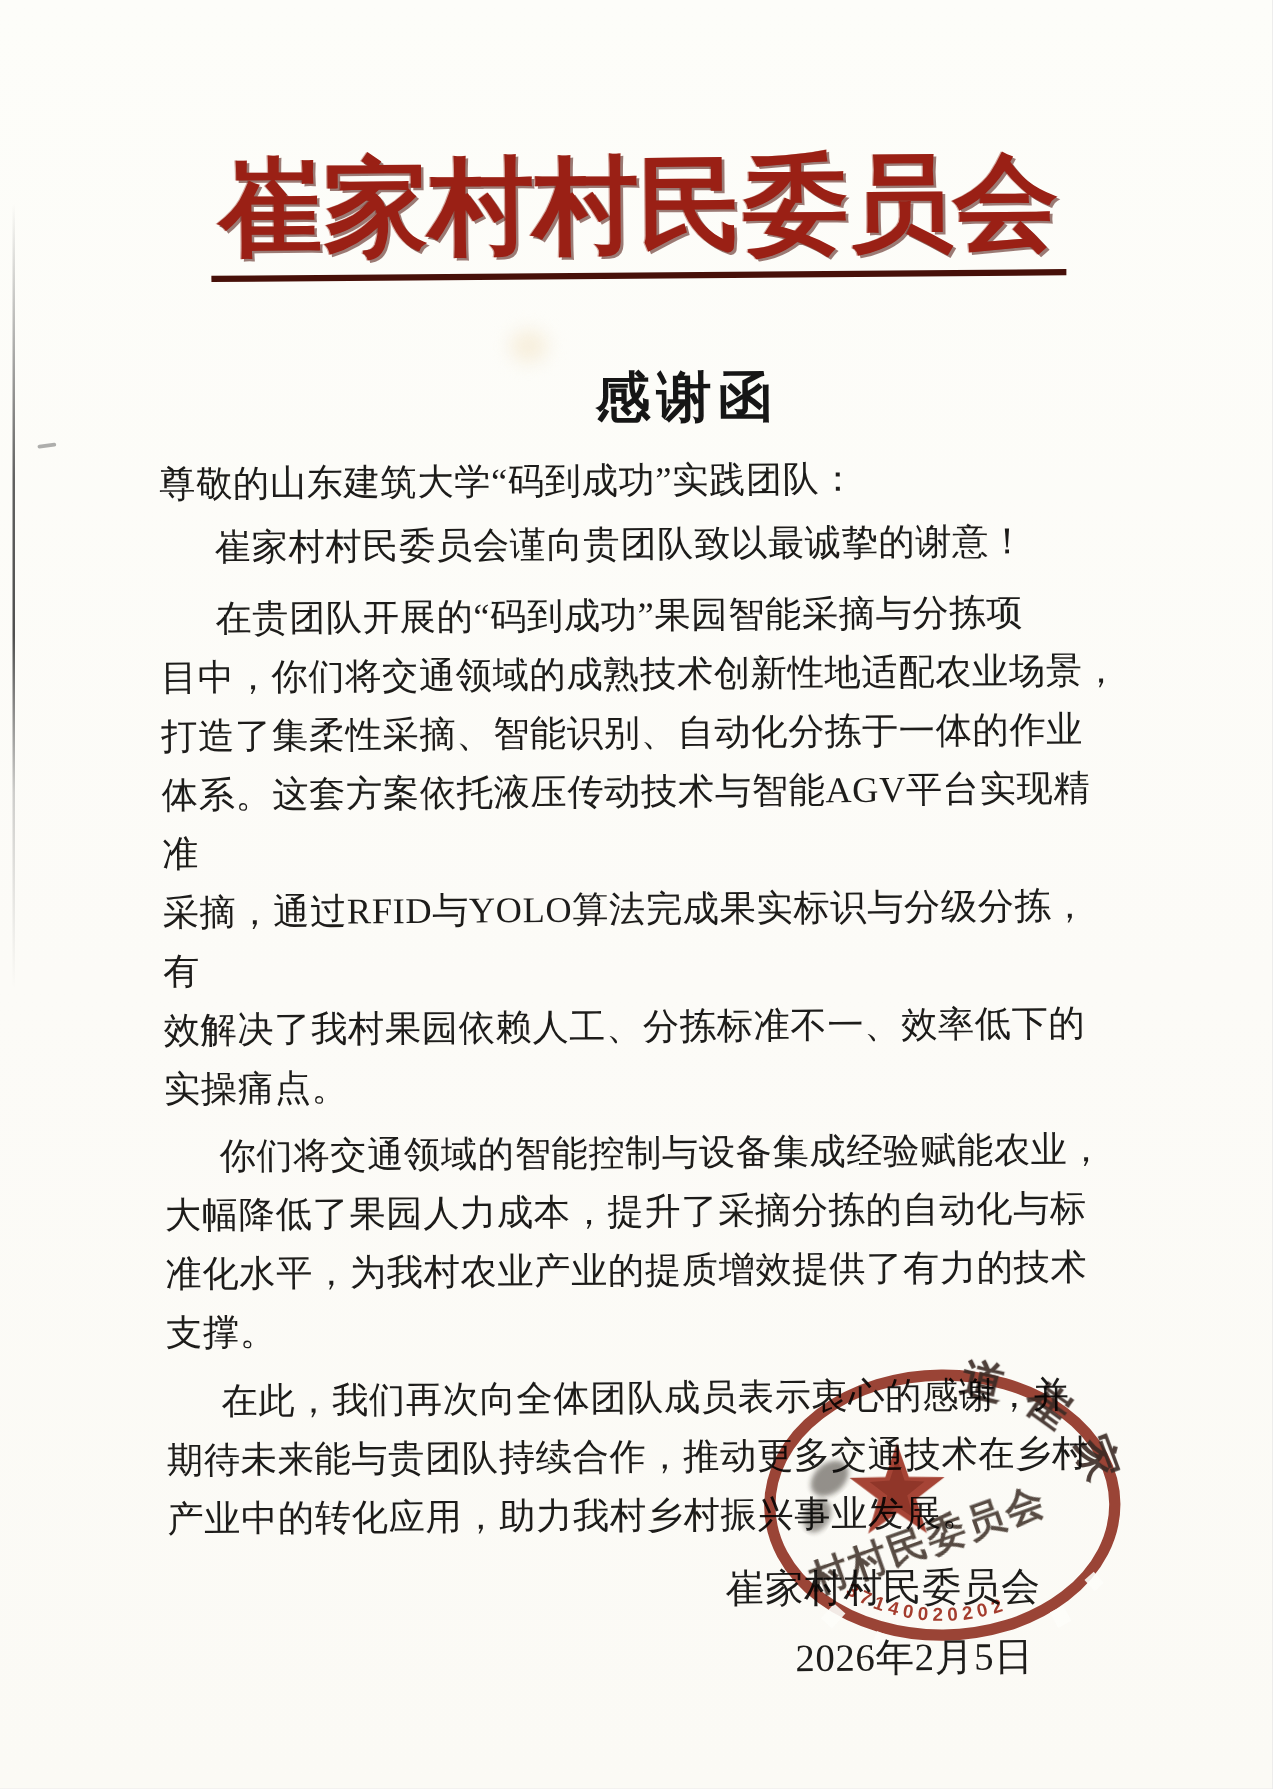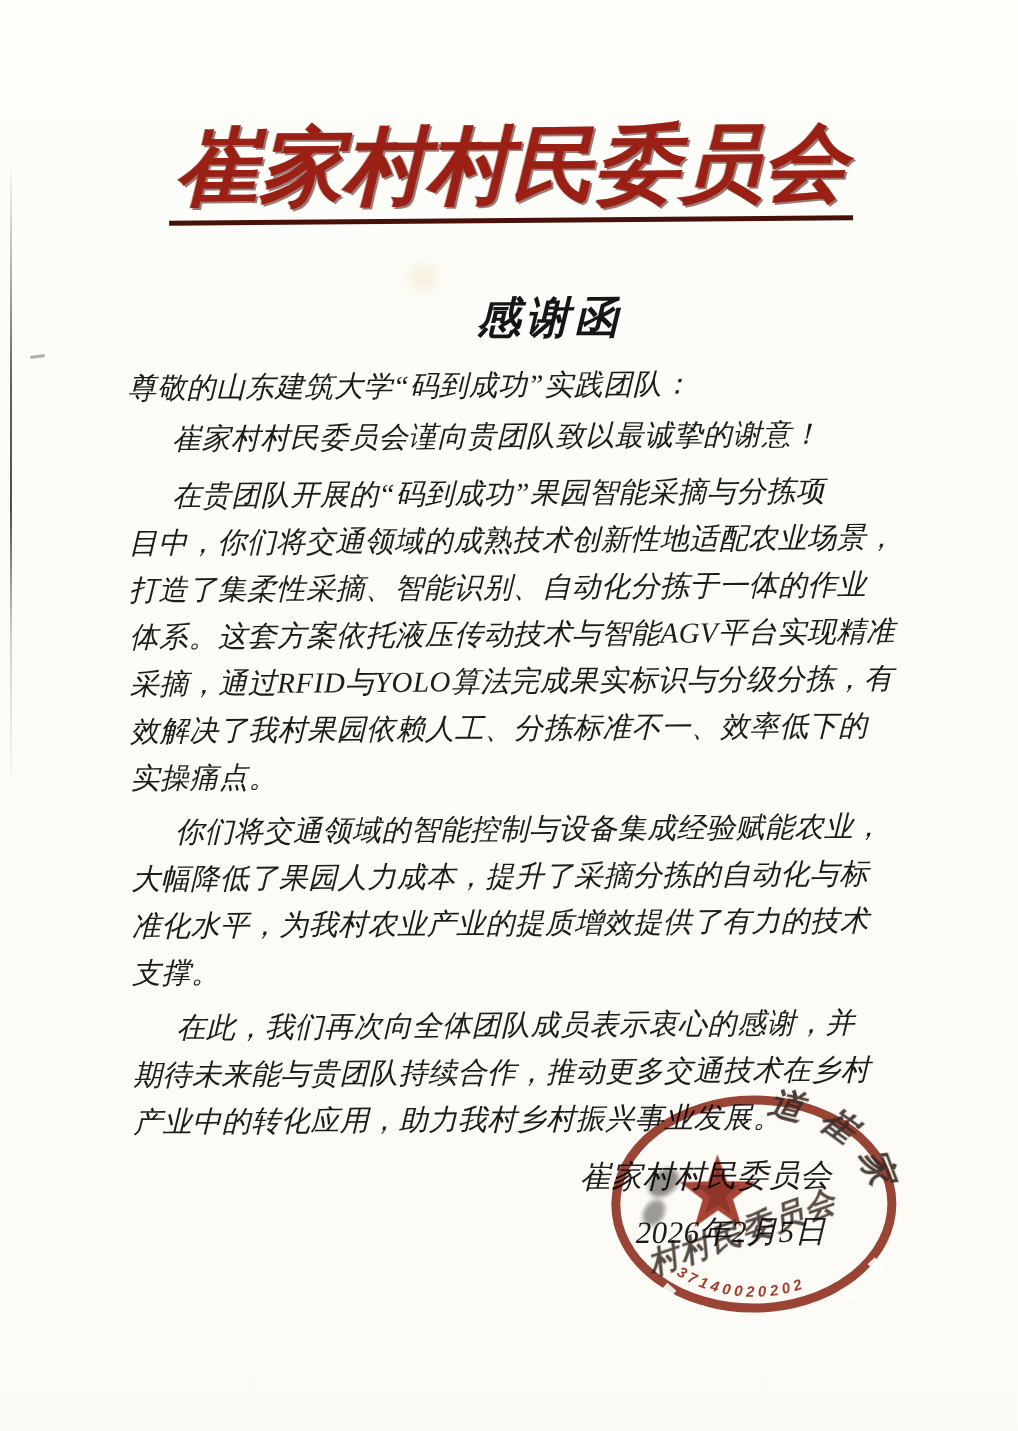--- a/index.html
+++ b/index.html
@@ -4,21 +4,20 @@
 <style>
   html,body { margin:0; padding:0; background:#e8e8e8; }
   .page {
     position:relative;
     width:1018px; height:1431px;
     margin:0 auto;
     background:linear-gradient(180deg,#fdfdf9 0%, #fcfbf7 55%, #fbfaf5 100%);
     overflow:hidden;
     font-family:"Liberation Serif","DejaVu Serif",serif;
     color:#1d1c1a;
-    font-style:italic;
   }
   
   .edge-line {
     position:absolute; left:10px; top:163px; width:2px; height:628px;
     background:linear-gradient(180deg, rgba(120,120,120,0) 0%, rgba(110,110,110,.55) 18%,
       rgba(70,70,70,.85) 35%, rgba(60,60,60,.9) 55%, rgba(120,120,120,.35) 75%,
       rgba(140,140,140,0) 100%);
   }
   .dash-mark {
     position:absolute; left:30px; top:355px; width:15px; height:3px;

